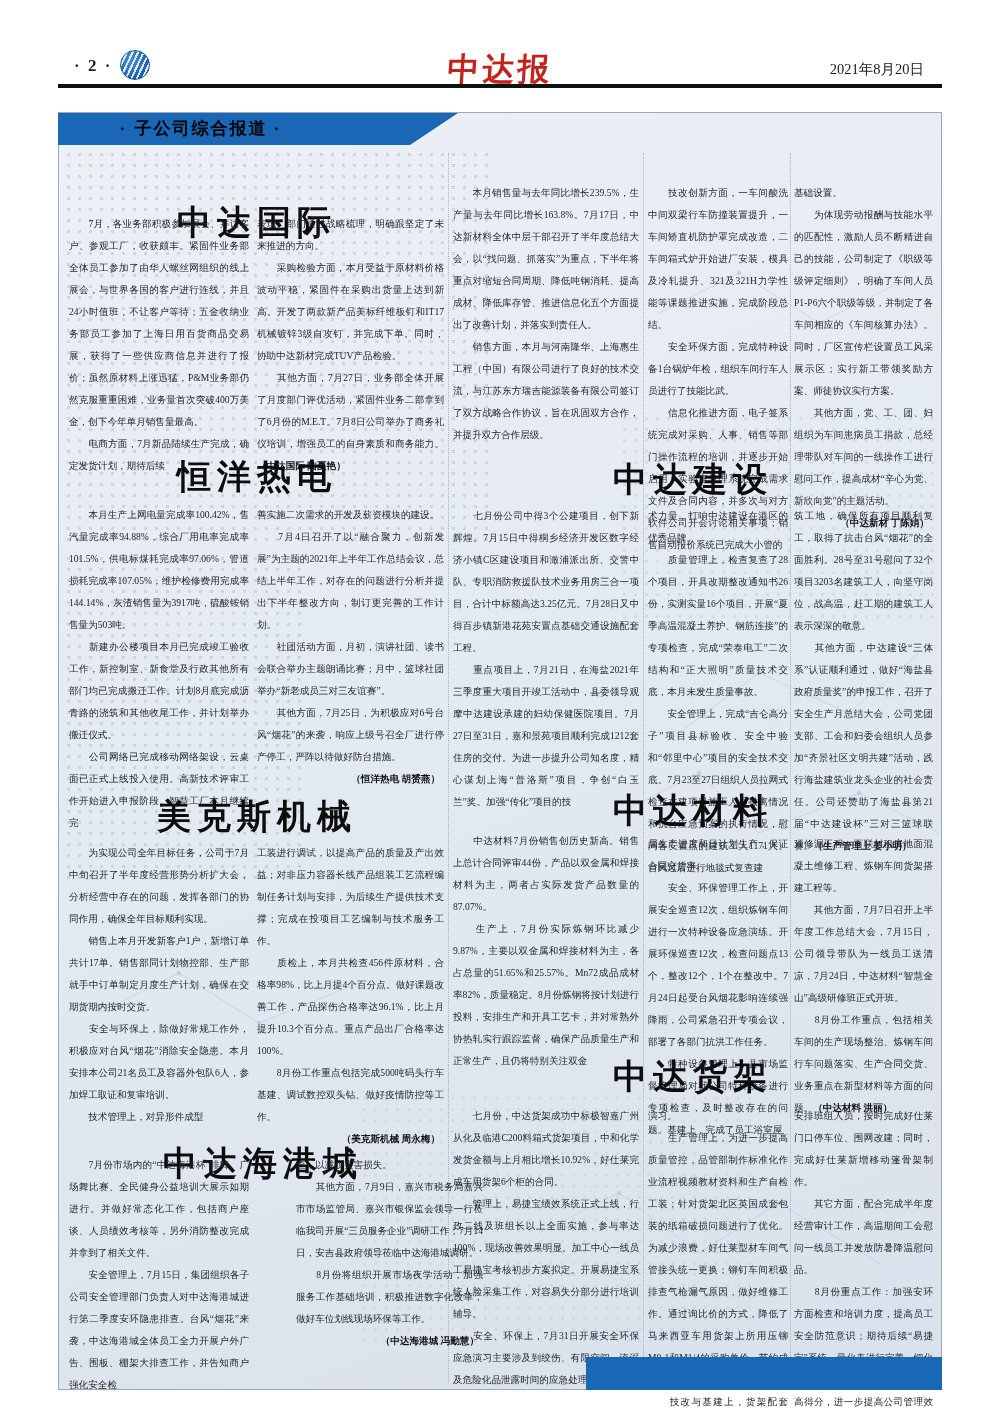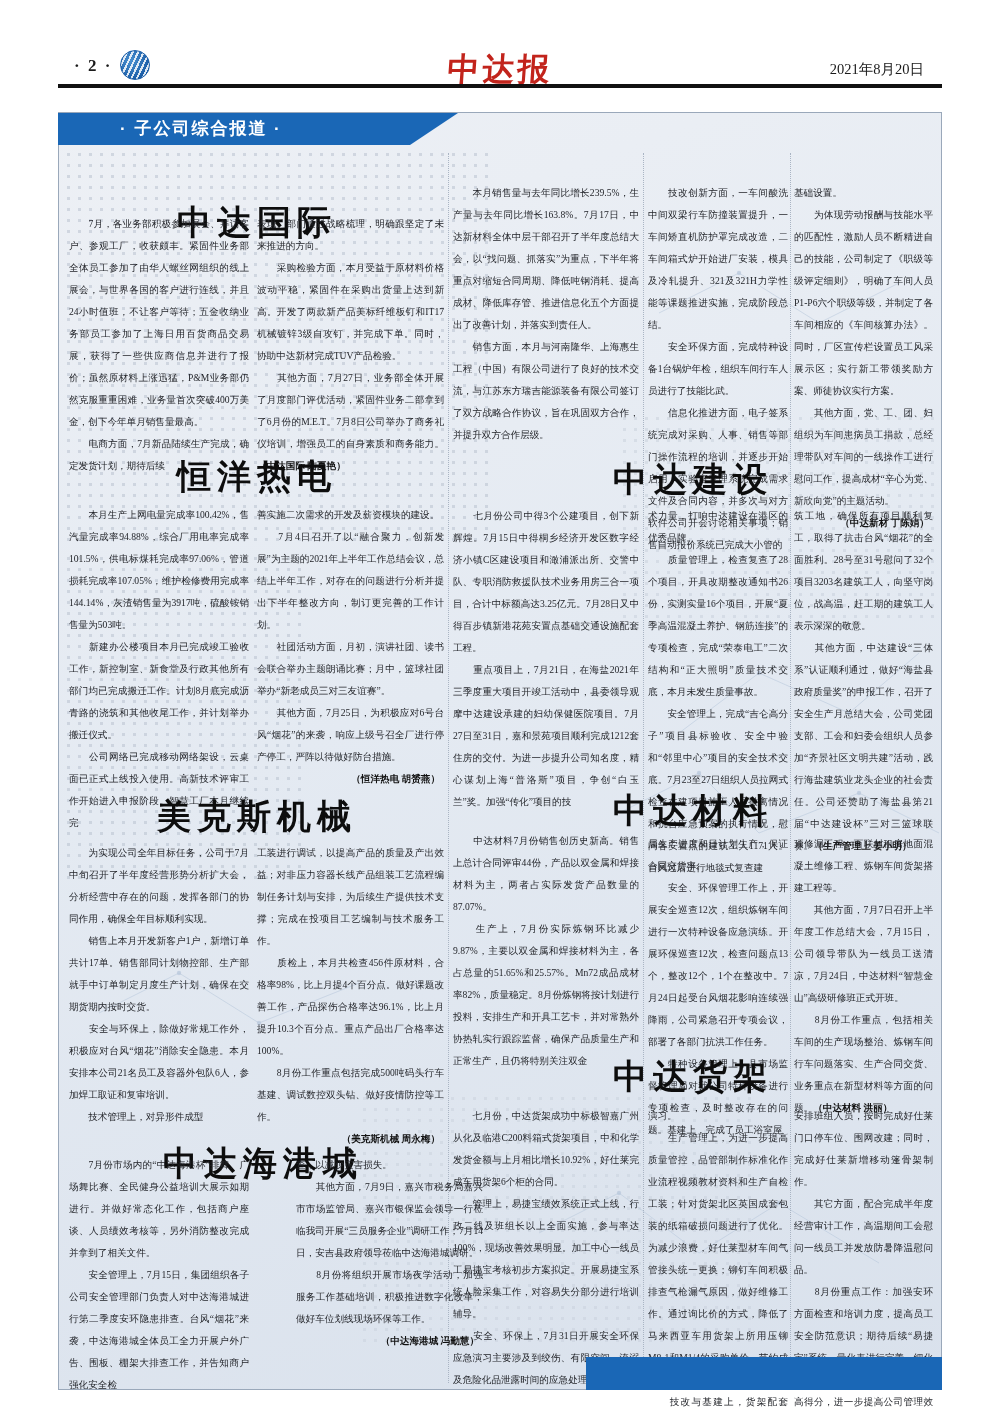--- a/index.html
+++ b/index.html
@@ -20,21 +20,21 @@
   
   .frame{position:absolute;left:58px;top:112px;width:884px;height:1278px;box-sizing:border-box;
          border:1px solid #9aa8ba;
          background:linear-gradient(160deg,#edf0f5 0%,#e4eaf2 45%,#d9e1ec 100%);}
   .dots{position:absolute;opacity:.55;pointer-events:none;
         background-image:radial-gradient(circle,#b9c2cf 1.6px,rgba(0,0,0,0) 1.8px);
         background-size:11px 11px;}
   .net{position:absolute;left:0;top:0;pointer-events:none;}
   .banner{position:absolute;left:-1px;top:0px;width:400px;height:32px;background:#1a67b6;
           clip-path:polygon(0 0,100% 0,calc(100% - 48px) 100%,0 100%);
-          color:#ffffff;font-family:"Liberation Sans","DejaVu Sans",sans-serif;
+          color:#000000;font-family:"Liberation Sans","DejaVu Sans",sans-serif;
           font-weight:bold;font-size:17px;line-height:32px;padding-left:62px;box-sizing:border-box;
           letter-spacing:2px;}
   .footbar{position:absolute;left:527px;top:1244px;width:356px;height:33px;background:#1a67b6;}
   .sep{position:absolute;top:40px;height:1230px;width:0;border-left:1.5px dotted #a9b4c3;}
   .sep1{left:389px;} .sep2{left:584px;} .sep3{left:731px;}
   
   .t{position:absolute;text-align:center;font-size:34px;font-weight:bold;letter-spacing:6px;
      color:#0d0d0d;white-space:nowrap;}
   .col{position:absolute;font-size:9.6px;line-height:22px;text-align:justify;color:#23252a;}
   .col .body{white-space:pre-wrap;}

